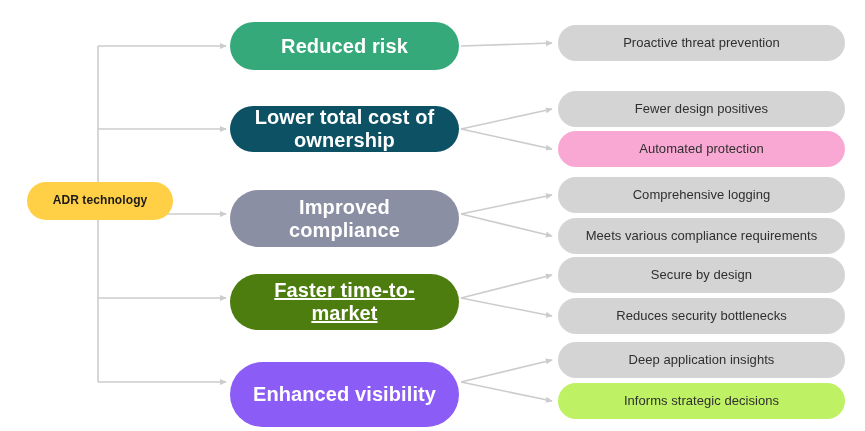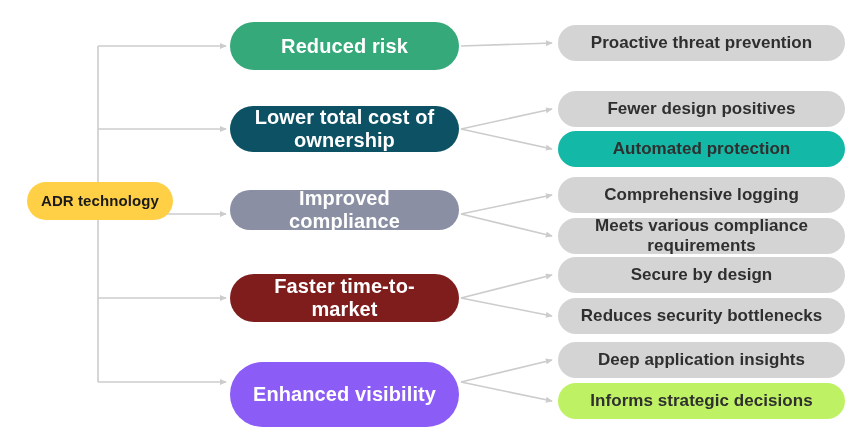--- a/index.html
+++ b/index.html
@@ -31,34 +31,34 @@
     position: absolute;
     box-sizing: border-box;
     display: flex;
     align-items: center;
     justify-content: center;
     text-align: center;
     border-radius: 999px;
     z-index: 2;
   }
   .root-node {
-    font-size: 15px;
+    font-size: 12px;
     font-weight: bold;
     letter-spacing: 0.1px;
   }
   .branch-node {
     font-size: 20px;
     font-weight: bold;
     color: #ffffff;
     letter-spacing: 0.1px;
     padding: 0 14px;
   }
   .leaf-node {
-    font-size: 17px;
-    font-weight: bold;
+    font-size: 13px;
+    font-weight: normal;
     color: #2f2f2f;
     padding: 0 16px;
     letter-spacing: 0.05px;
   }
   .node-label {
     display: block;
     line-height: 1.15;
   }
 </style>
 </head>
@@ -95,33 +95,33 @@
     </div>
     <div class="node leaf-node" style="left: 558px; top: 25px; width: 287px; height: 36px; background: rgb(212, 212, 212); color: rgb(47, 47, 47);">
       <span class="node-label">Proactive threat prevention</span>
     </div>
     <div class="node branch-node" style="left: 230px; top: 106px; width: 229px; height: 46px; background: rgb(13, 82, 100);">
       <span class="node-label">Lower total cost of ownership</span>
     </div>
     <div class="node leaf-node" style="left: 558px; top: 91px; width: 287px; height: 36px; background: rgb(212, 212, 212); color: rgb(47, 47, 47);">
       <span class="node-label">Fewer design positives</span>
     </div>
-    <div class="node leaf-node" style="left: 558px; top: 131px; width: 287px; height: 36px; background: #14b8a6; color: rgb(47, 47, 47);">
+    <div class="node leaf-node" style="left: 558px; top: 131px; width: 287px; height: 36px; background: #f9a8d4; color: rgb(47, 47, 47);">
       <span class="node-label">Automated protection</span>
     </div>
-    <div class="node branch-node" style="left: 230px; top: 190px; width: 229px; height: 40px; background: rgb(138, 143, 163); text-align: center;">
+    <div class="node branch-node" style="left: 230px; top: 190px; width: 229px; height: 57px; background: rgb(138, 143, 163); text-align: center;">
       <span class="node-label">Improved compliance</span>
     </div>
     <div class="node leaf-node" style="left: 558px; top: 177px; width: 287px; height: 36px; background: rgb(212, 212, 212); color: rgb(47, 47, 47);">
       <span class="node-label">Comprehensive logging</span>
     </div>
     <div class="node leaf-node" style="left: 558px; top: 218px; width: 287px; height: 36px; background: rgb(212, 212, 212); color: rgb(47, 47, 47);">
       <span class="node-label">Meets various compliance requirements</span>
     </div>
-    <div class="node branch-node" style="left: 230px; top: 274px; width: 229px; height: 48px; background: #7f1d1d;">
+    <div class="node branch-node" style="left: 230px; top: 274px; width: 229px; height: 56px; background: #4d7c0f; text-decoration: underline;">
       <span class="node-label">Faster time-to-market</span>
     </div>
     <div class="node leaf-node" style="left: 558px; top: 257px; width: 287px; height: 36px; background: rgb(212, 212, 212); color: rgb(47, 47, 47);">
       <span class="node-label">Secure by design</span>
     </div>
     <div class="node leaf-node" style="left: 558px; top: 298px; width: 287px; height: 36px; background: rgb(212, 212, 212); color: rgb(47, 47, 47);">
       <span class="node-label">Reduces security bottlenecks</span>
     </div>
     <div class="node branch-node" style="left: 230px; top: 362px; width: 229px; height: 65px; background: #8b5cf6;">
       <span class="node-label">Enhanced visibility</span>

